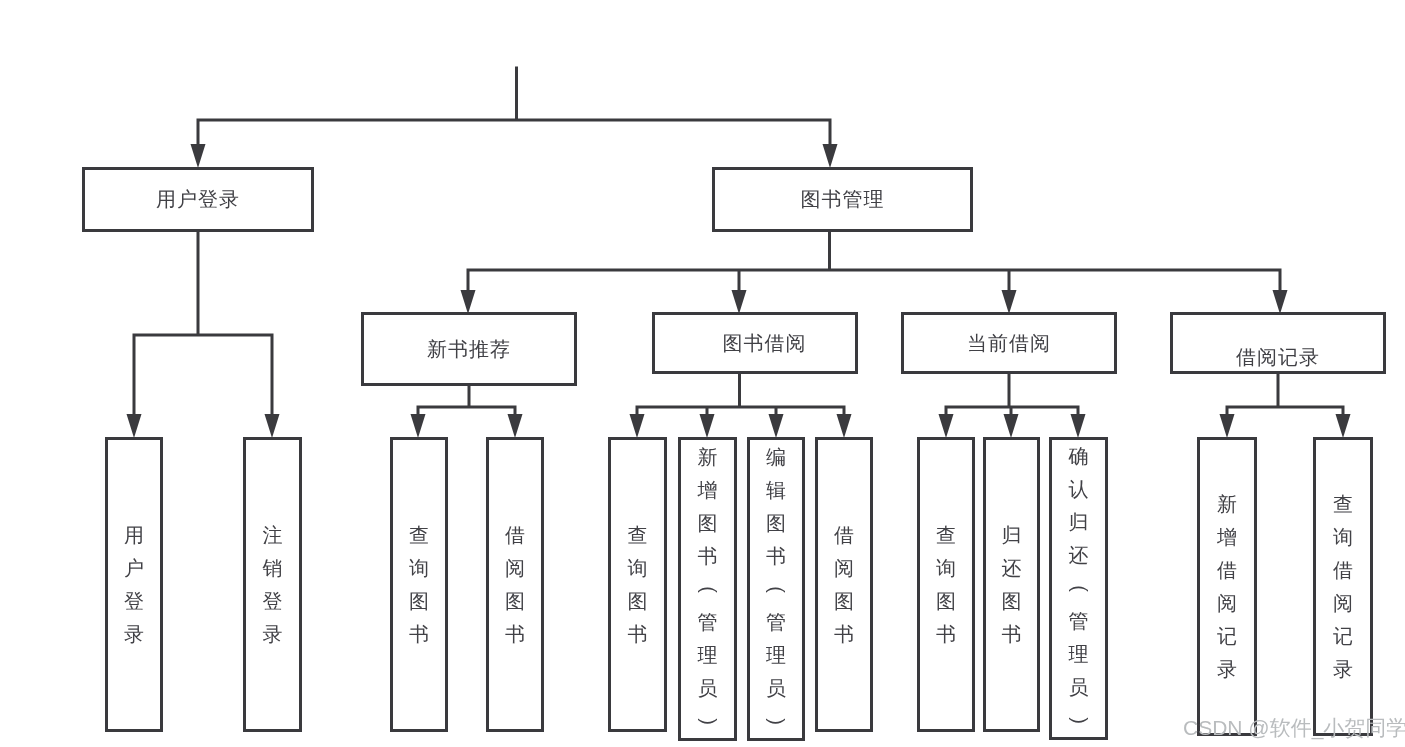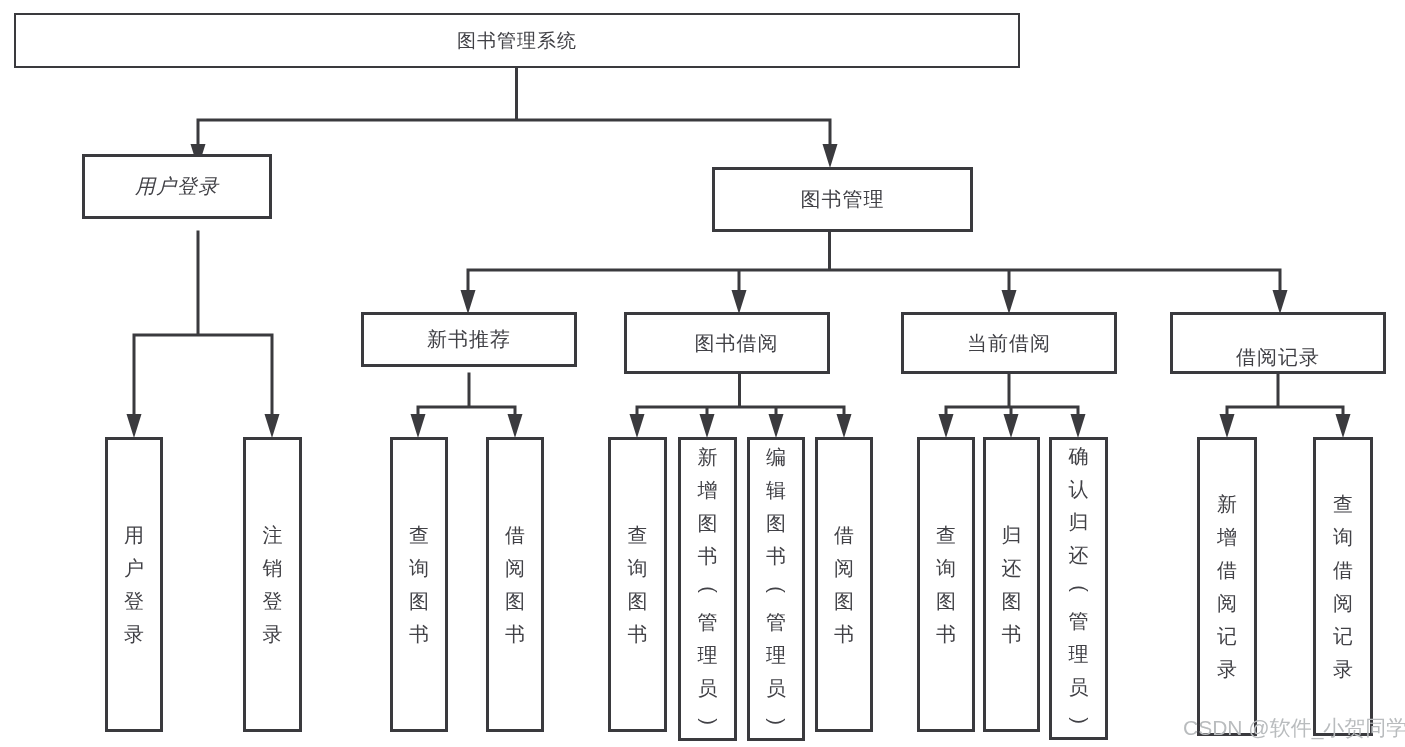--- a/index.html
+++ b/index.html
@@ -65,35 +65,32 @@
       <polygon points="768.5,414 783.5,414 776,438"></polygon>
       <polygon points="836.5,414 851.5,414 844,438"></polygon>
       <polygon points="938.5,414 953.5,414 946,438"></polygon>
       <polygon points="1003.5,414 1018.5,414 1011,438"></polygon>
       <polygon points="1070.5,414 1085.5,414 1078,438"></polygon>
       <polygon points="1219.5,414 1234.5,414 1227,438"></polygon>
       <polygon points="1335.5,414 1350.5,414 1343,438"></polygon>
     </g>
   </svg>
 
-  <div class="node root" style="left:14px;top:13px;width:1006px;height:55px;">
-    <span class="hlabel">图书管理系统</span>
-  </div>
-
-  <div class="node l2" style="left:82px;top:154px;width:190px;height:65px;font-style:italic;">
+
+  <div class="node l2" style="left:82px;top:167px;width:232px;height:65px;">
     <span class="hlabel">用户登录</span>
   </div>
   <div class="node l2" style="left:712px;top:167px;width:261px;height:65px;">
     <span class="hlabel">图书管理</span>
   </div>
 
-  <div class="node l3" style="left:361px;top:312px;width:216px;height:55px;">
+  <div class="node l3" style="left:361px;top:312px;width:216px;height:74px;">
     <span class="hlabel">新书推荐</span>
   </div>
-  <div class="node l3" style="left:624px;top:312px;width:206px;height:62px;padding-left:19px;">
+  <div class="node l3" style="left:652px;top:312px;width:206px;height:62px;padding-left:19px;">
     <span class="hlabel">图书借阅</span>
   </div>
   <div class="node l3" style="left:901px;top:312px;width:216px;height:62px;font-family:Liberation Serif, serif;">
     <span class="hlabel">当前借阅</span>
   </div>
   <div class="node l3" style="left:1170px;top:312px;width:216px;height:62px;align-items:flex-end;">
     <span class="hlabel">借阅记录</span>
   </div>
 
   <div class="node vnode" style="left:105px;top:437px;width:58px;height:295px;">

